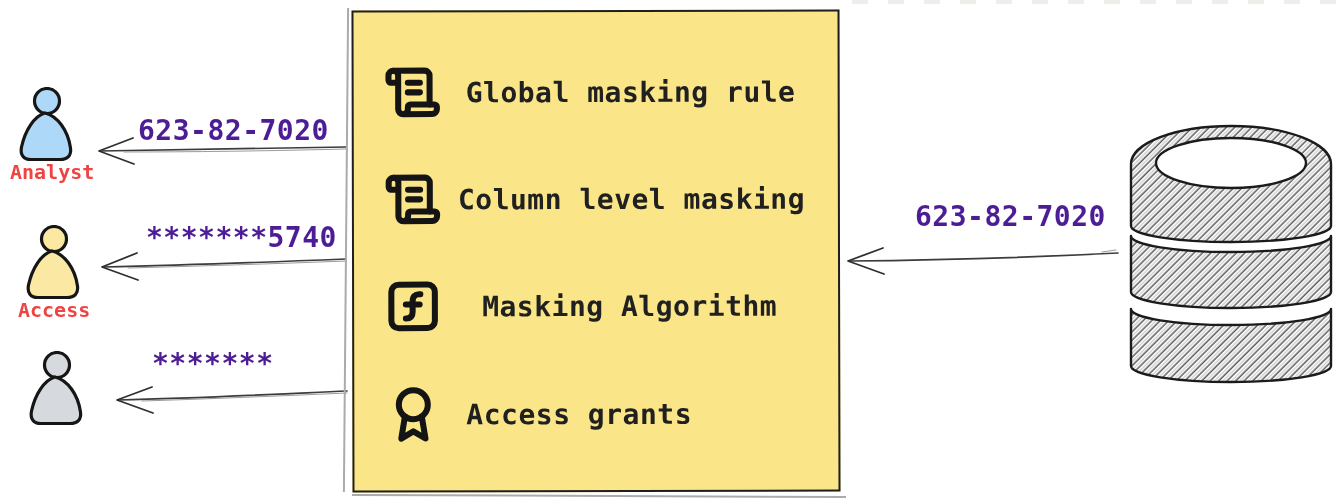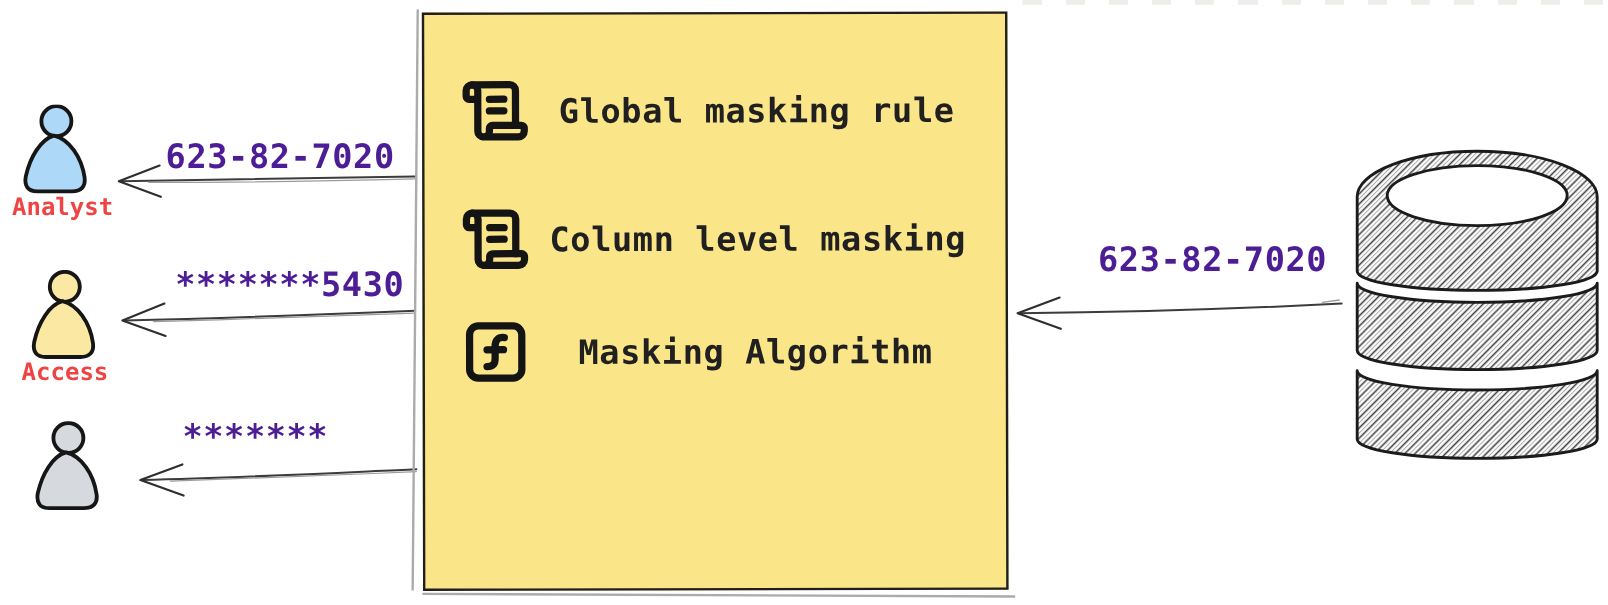--- a/index.html
+++ b/index.html
@@ -37,21 +37,21 @@
   
   .sketch-line{position:absolute;background:#ababab;}
   .sketch-left{left:345px;top:8px;width:2px;height:484px;transform:rotate(0.5deg);}
   .sketch-bottom{left:352px;top:495px;width:494px;height:2px;transform:rotate(0.25deg);}
   .box-row{
     position:absolute;left:30px;display:flex;align-items:center;gap:24px;height:60px;
   }
   .box-row .row-label{
     font-size:28px;font-weight:600;color:#202020;white-space:pre;letter-spacing:.5px;
   }
-  .row-1{top:50px;}.row-2{top:157px;gap:16px;}.row-3{top:251px;gap:40px;}.row-4{top:372px;}
+  .row-1{top:50px;}.row-2{top:157px;gap:16px;}.row-3{top:264px;gap:40px;}.row-4{top:372px;}
   .db-wrap{position:absolute;left:1128px;top:122px;}
   svg{display:block;}
 </style>
 </head>
 <body>
 
 <div class="canvas">
 
   <div class="top-artifact"></div>
 
@@ -72,21 +72,21 @@
   <div class="persona-label" style="left:18px;top:298px">Access</div>
 
   <svg class="persona-icon" style="left:20px;top:351px" width="72" height="76" viewBox="0 0 72 76">
     <g stroke="#161616" stroke-width="3.2" stroke-linejoin="round" style="fill: rgb(214, 217, 221);">
       <circle cx="37" cy="14" r="12.5"></circle>
       <path d="M35 26 C 24 29 15 44 11.5 60 C 10 68 13.5 72.5 21 72.5 L 50 72.5 C 57.5 72.5 61.5 68.5 60.5 61 C 58 43.5 47.5 29 35 26 Z"></path>
     </g>
   </svg>
 
   <div class="val" style="left:138px;top:114px">623-82-7020</div>
-  <div class="val" style="left:146px;top:221px">*******5430</div>
+  <div class="val" style="left:146px;top:221px">*******5740</div>
   <div class="val" style="left:152px;top:347px">*******</div>
   <div class="val" style="left:915px;top:200px">623-82-7020</div>
 
   <svg class="arrows" viewBox="0 0 1340 504">
     <g fill="none" stroke-linecap="round" stroke-linejoin="round">
 
       <g>
         <path d="M346 147 C 270 149 185 150 100 151" stroke="#3c3c3c" stroke-width="1.7"></path>
         <path d="M346 149 C 268 151 190 152 124 152" stroke="#9c9c9c" stroke-width="1"></path>
         <path d="M133 138 L99 151 L134 164" stroke="#2e2e2e" stroke-width="1.8"></path>
@@ -139,20 +139,27 @@
 
     <div class="box-row row-3">
       <svg width="58" height="58" viewBox="0 0 24 24" fill="none" stroke="#141414" stroke-width="2.5" stroke-linecap="round" stroke-linejoin="round">
         <rect width="18" height="18" x="3" y="3" rx="3"></rect>
         <path d="M9 17c2 0 2.8-1 2.8-2.8V10c0-2 1-3.3 3.2-3"></path>
         <path d="M9 11.2h5.7"></path>
       </svg>
       <span class="row-label">Masking Algorithm</span>
     </div>
 
+    <div class="box-row row-4">
+      <svg width="58" height="58" viewBox="0 0 24 24" fill="none" stroke="#141414" stroke-width="2.5" stroke-linecap="round" stroke-linejoin="round">
+        <circle cx="12" cy="8" r="6"></circle>
+        <path d="M15.477 12.89 17 22l-5-3-5 3 1.523-9.11"></path>
+      </svg>
+      <span class="row-label">Access grants</span>
+    </div>
   </div>
 
   <div class="db-wrap">
     <svg width="206" height="268" viewBox="0 0 206 268">
       <defs>
         <pattern id="hatch" width="6" height="6" patternUnits="userSpaceOnUse" patternTransform="rotate(45)">
           <line x1="1.2" y1="0" x2="1.2" y2="6" stroke="#3f3f3f" stroke-width="1.3"></line>
           <line x1="4.2" y1="0" x2="4.2" y2="6" stroke="#9b9b9b" stroke-width="0.7"></line>
         </pattern>
       </defs>

